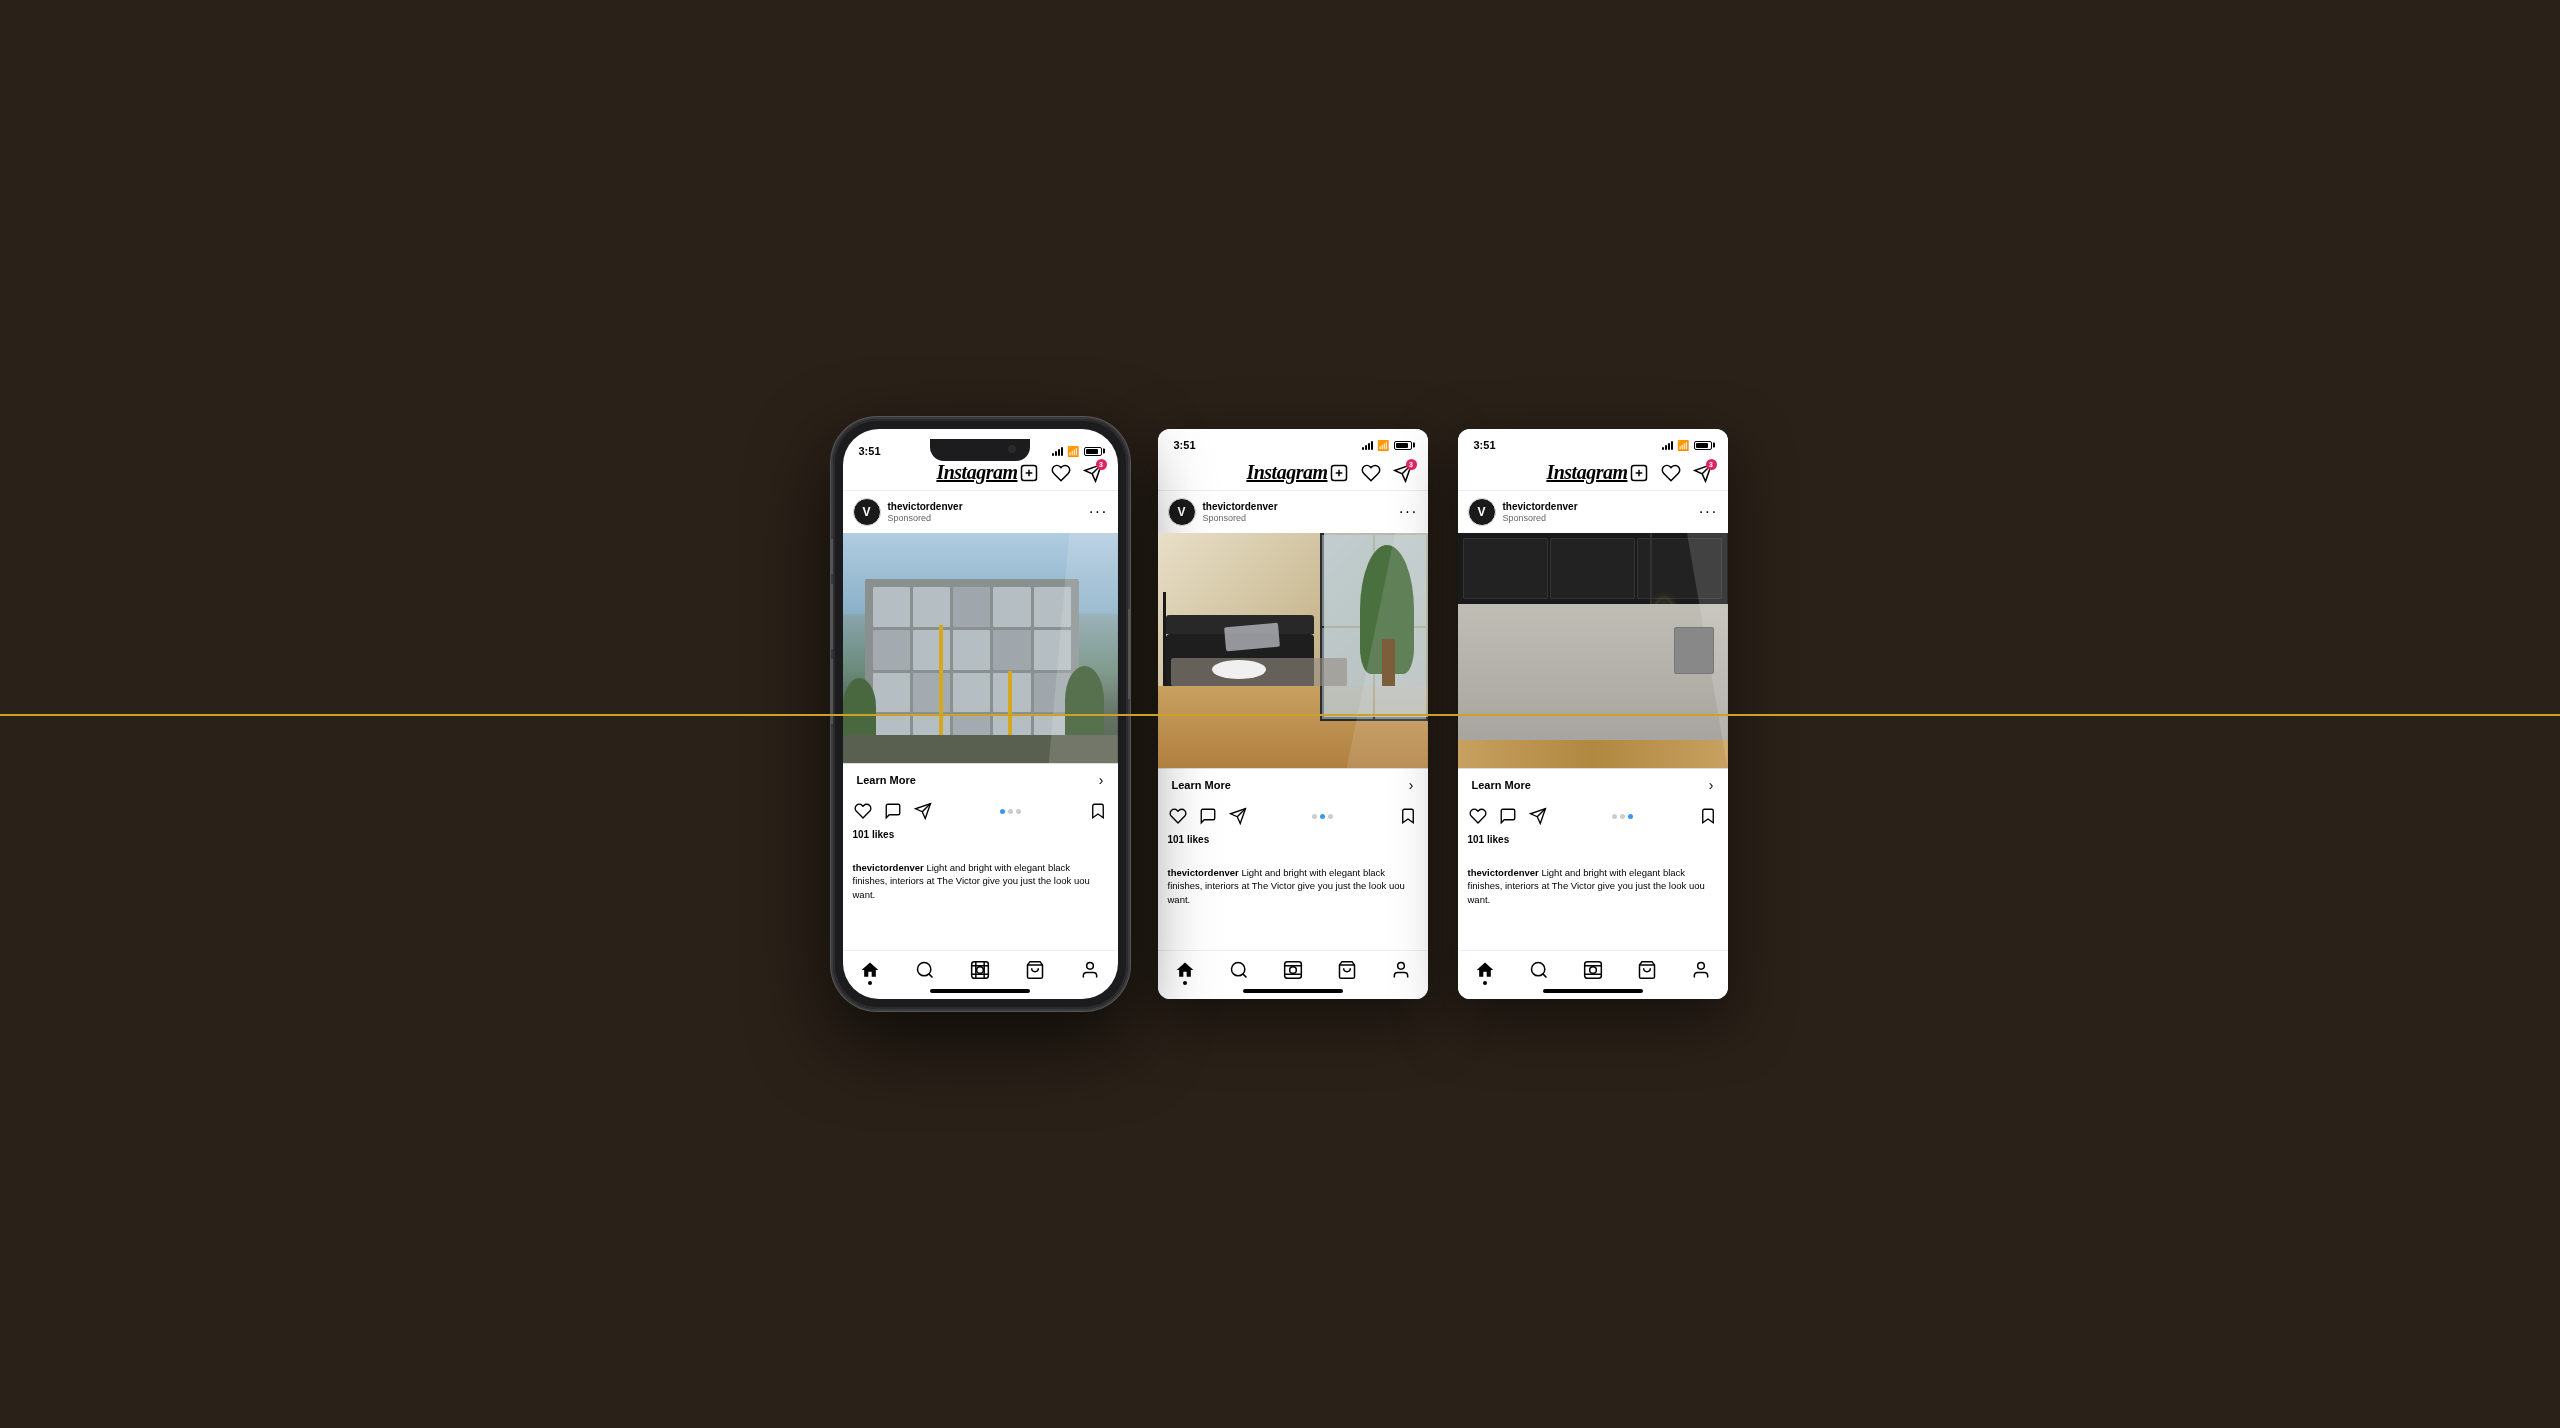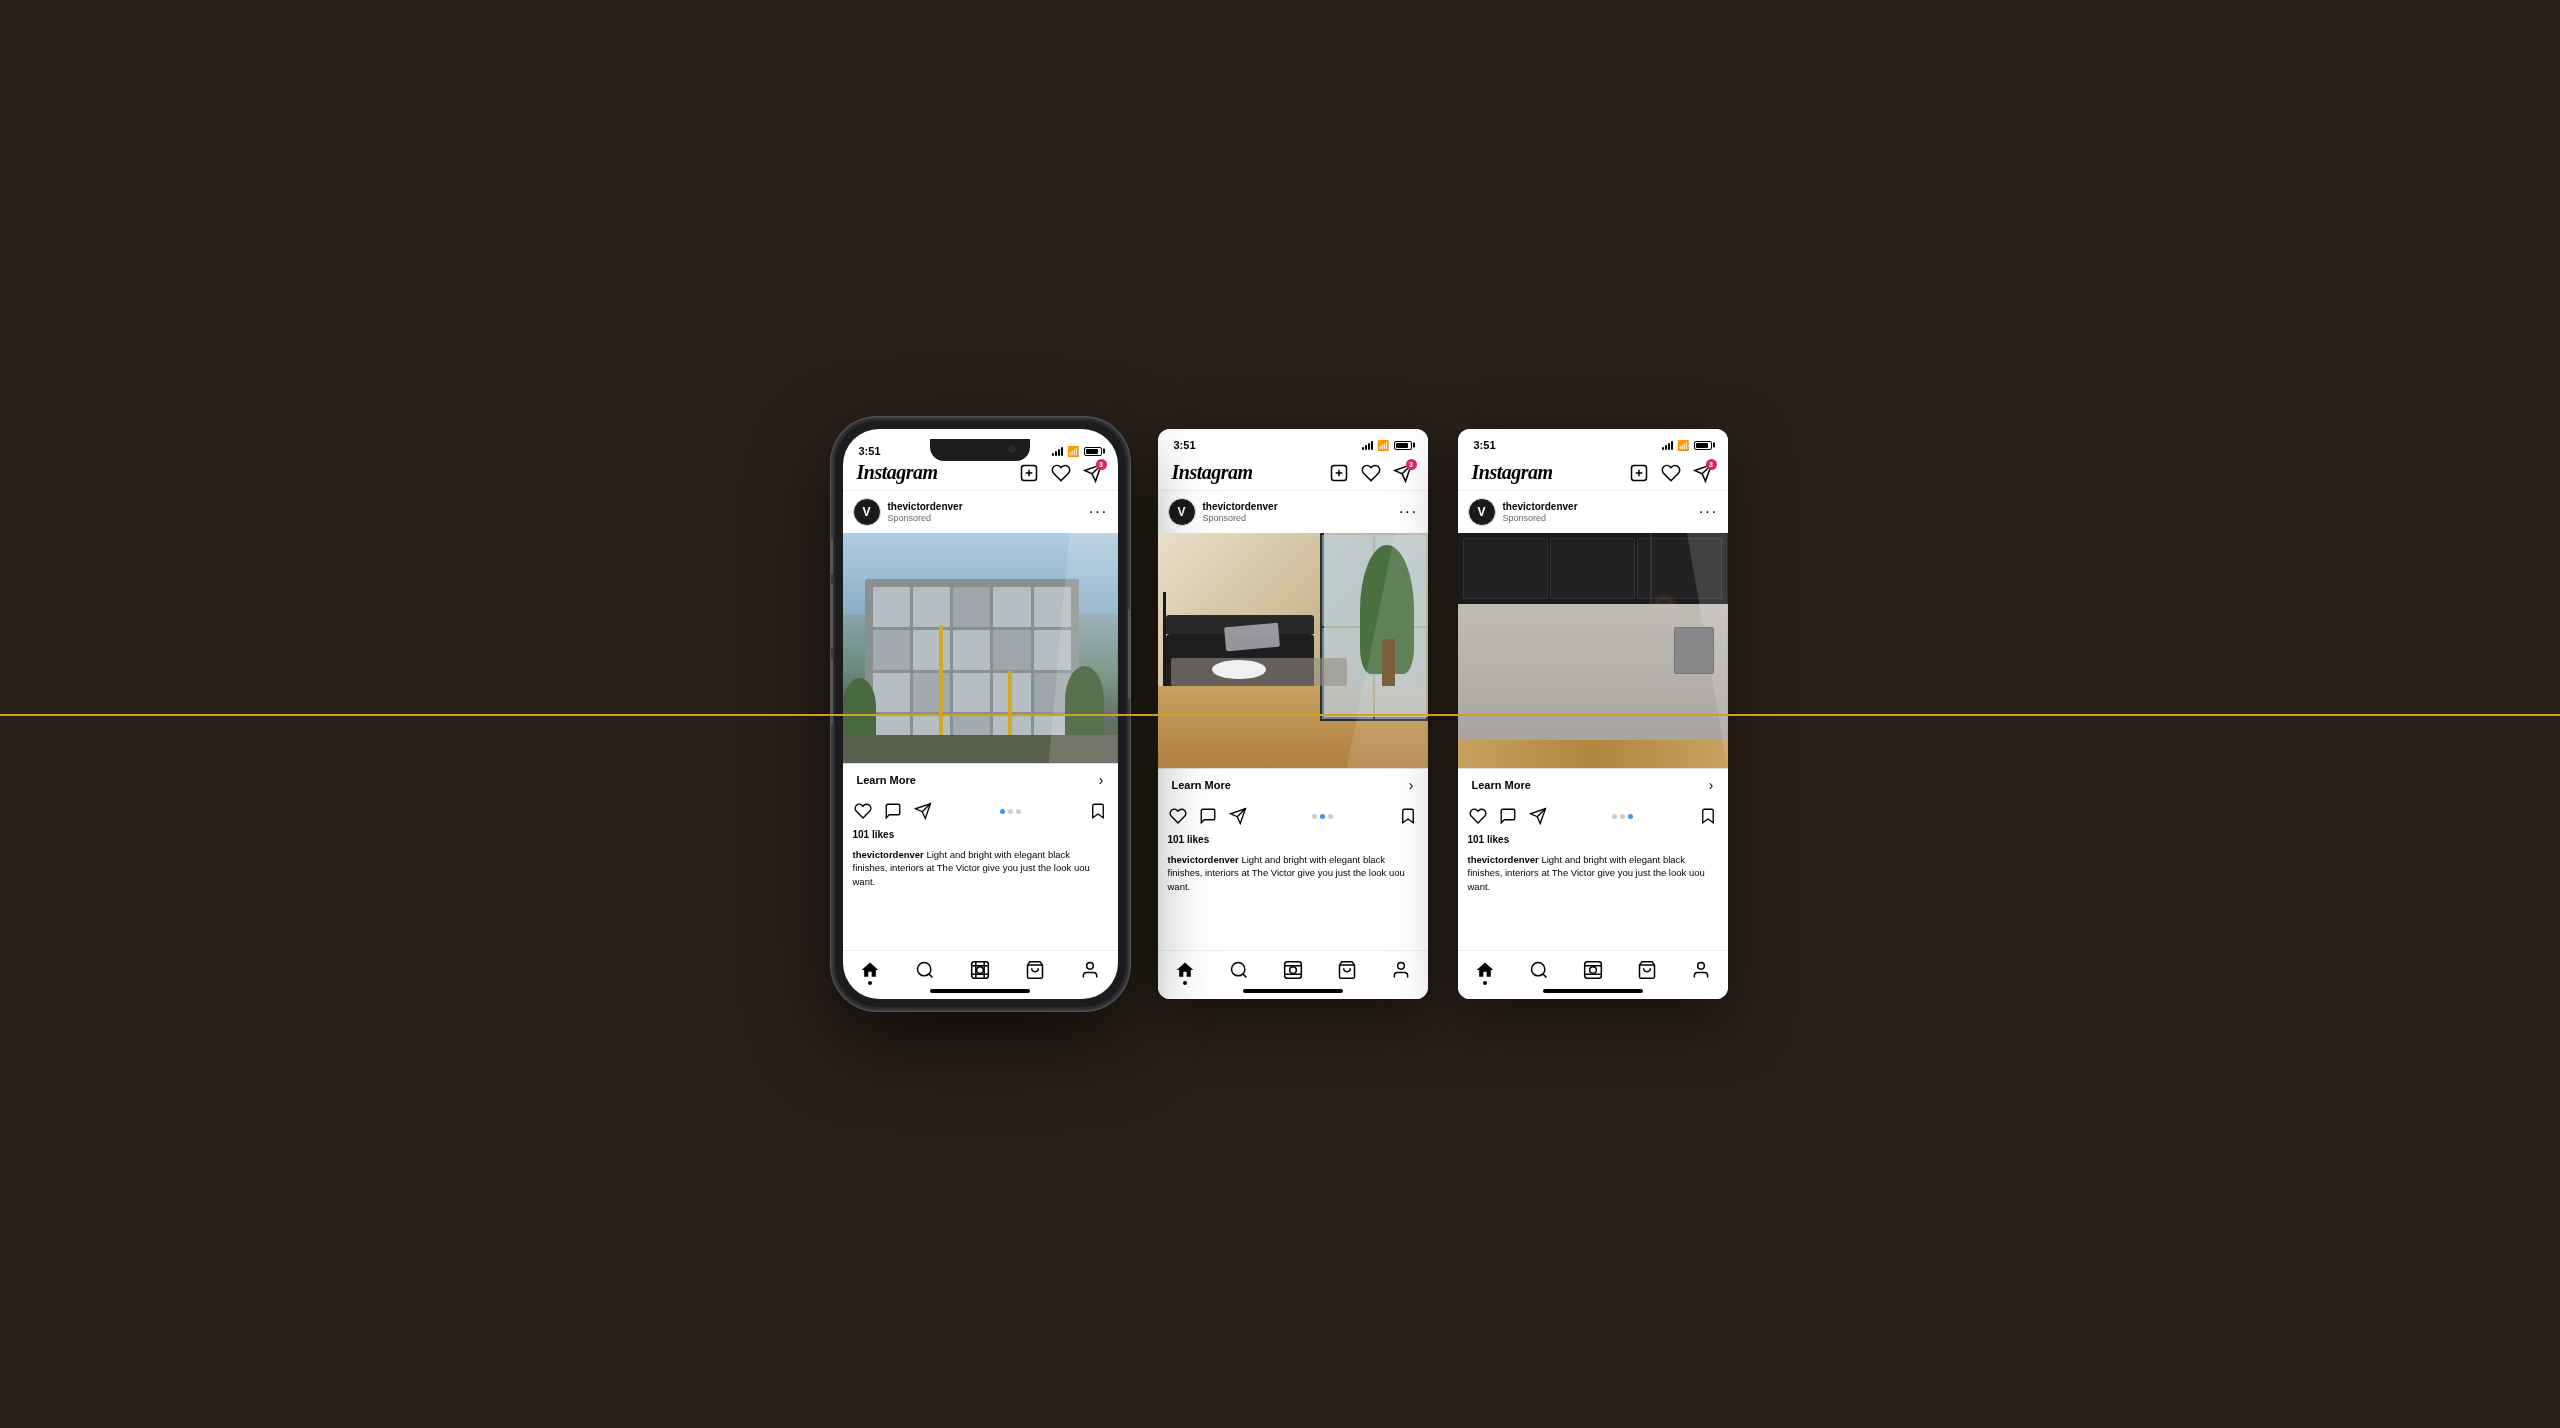--- a/index.html
+++ b/index.html
@@ -174,24 +174,25 @@
       bottom: 1px;
       width: 75%;
       background: #000;
       border-radius: 1px;
     }
 
     
     .ig-header {
       display: flex;
       align-items: center;
-      justify-content: space-between;
+      justify-content: flex-end;
       padding: 4px 14px 6px;
       border-bottom: 0.5px solid #eee;
       flex-shrink: 0;
+      text-decoration: underline;
     }
 
     .ig-logo {
       font-family: Georgia, 'Times New Roman', serif;
       font-size: 20px;
       font-style: italic;
       font-weight: 700;
       color: #000;
       letter-spacing: -0.5px;
     }
@@ -378,21 +379,21 @@
     
     .post-caption {
       padding: 2px 10px 6px;
       flex-shrink: 0;
     }
 
     .likes-count {
       font-size: 10px;
       font-weight: 700;
       color: #000;
-      margin-bottom: 8px;
+      margin-bottom: 21px;
     }
 
     .caption-text {
       font-size: 9.5px;
       color: #000;
       line-height: 1.4;
     }
 
     .caption-username {
       font-weight: 700;

